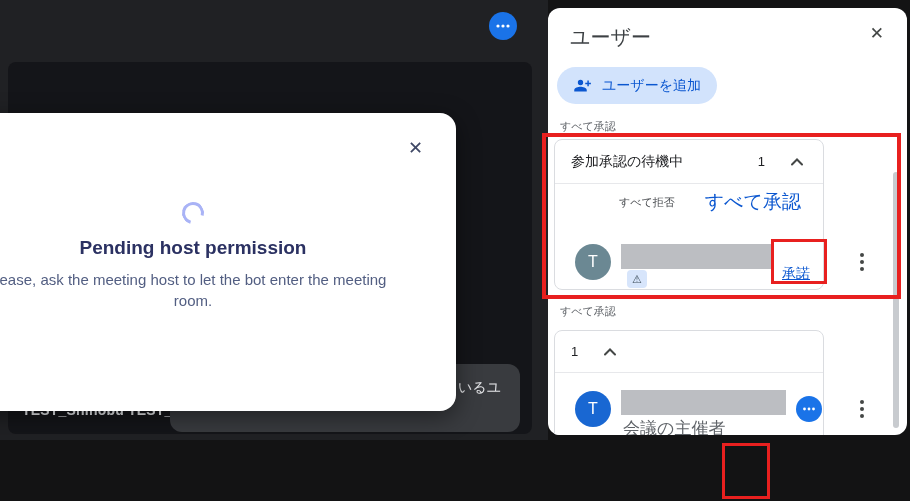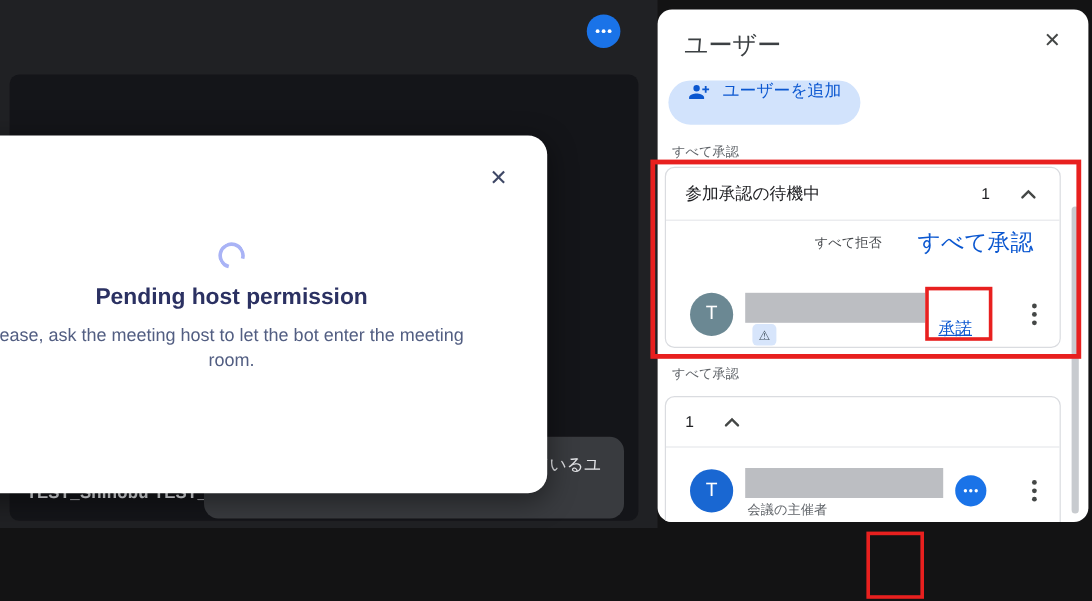--- a/index.html
+++ b/index.html
@@ -30,36 +30,36 @@
   .dialog-title { position:absolute; left:0; top:124px; width:100%; text-align:center;
                   font-size:19px; font-weight:bold; color:#2b3162; }
   .dialog-body { position:absolute; left:0; top:156px; width:100%; text-align:center;
                  font-size:15px; line-height:21px; color:#525e82; }
 
   
   .panel { left:548px; top:8px; width:359px; height:427px; background:#fff; border-radius:12px; overflow:hidden; }
   .panel-title { position:absolute; left:22px; top:16px; font-size:20px; color:#3c4043; }
   .panel-close { position:absolute; right:23px; top:15px; font-size:17px; color:#444746; cursor:pointer; }
   .add-user { position:absolute; left:9px; top:59px; height:37px; padding:0 16px; border-radius:19px;
-              background:#d2e3fc; display:flex; gap:9px; color:#0b57d0; font-size:14px; }
+              background:#d2e3fc; display:flex; align-items:center; gap:9px; color:#0b57d0; font-size:14px; }
   .sec-label { position:absolute; font-size:11px; color:#5f6368; }
-  .card { position:absolute; left:6px; width:330px; background:#fff; border:1px solid #dadce0; border-radius:8px; }
+  .card { position:absolute; left:6px; width:270px; background:#fff; border:1px solid #dadce0; border-radius:8px; }
   .card-head { height:44px; display:flex; align-items:center; padding:0 16px; border-bottom:1px solid #e7e8eb; }
   .card-head-title { flex:1; font-size:14px; color:#202124; }
   .card-count { font-size:13px; color:#202124; margin-right:22px; }
   .actions-row { height:36px; display:flex; align-items:center; justify-content:flex-end; gap:30px; padding-right:22px; }
   .reject-all { font-size:11px; color:#474a4e; cursor:pointer; }
   .approve-all { font-size:19px; color:#0b57d0; cursor:pointer; }
   .avatar { border-radius:50%; width:36px; height:36px; display:flex; align-items:center; justify-content:center;
             color:#fff; font-size:16px; }
   .name-bar { background:#bcbec2; height:25px; }
   .warn-chip { position:absolute; width:20px; height:18px; background:#d7e5fb; border-radius:4px;
                display:flex; align-items:center; justify-content:center; font-size:11px; color:#3f4f5c; }
   .accept-link { position:absolute; font-size:14px; color:#0b57d0; cursor:pointer; }
-  .role-label { position:absolute; font-size:11px; color:#5f6368; }
+  .role-label { position:absolute; font-size:17px; color:#5f6368; }
   .host-more { position:absolute; width:26px; height:26px; border-radius:50%; background:#1a73e8;
                display:flex; align-items:center; justify-content:center; cursor:pointer; }
   .scrollbar { position:absolute; left:345px; top:164px; width:6px; height:256px; background:#c8cbcf; border-radius:3px; }
 
   
   .redbox { position:absolute; border:4px solid #e8201f; z-index:40; pointer-events:none; }
   .redbox.thin { border-width:3px; }
 
   
   .toolbar { left:0; top:440px; width:910px; height:61px; background:#131314; }

